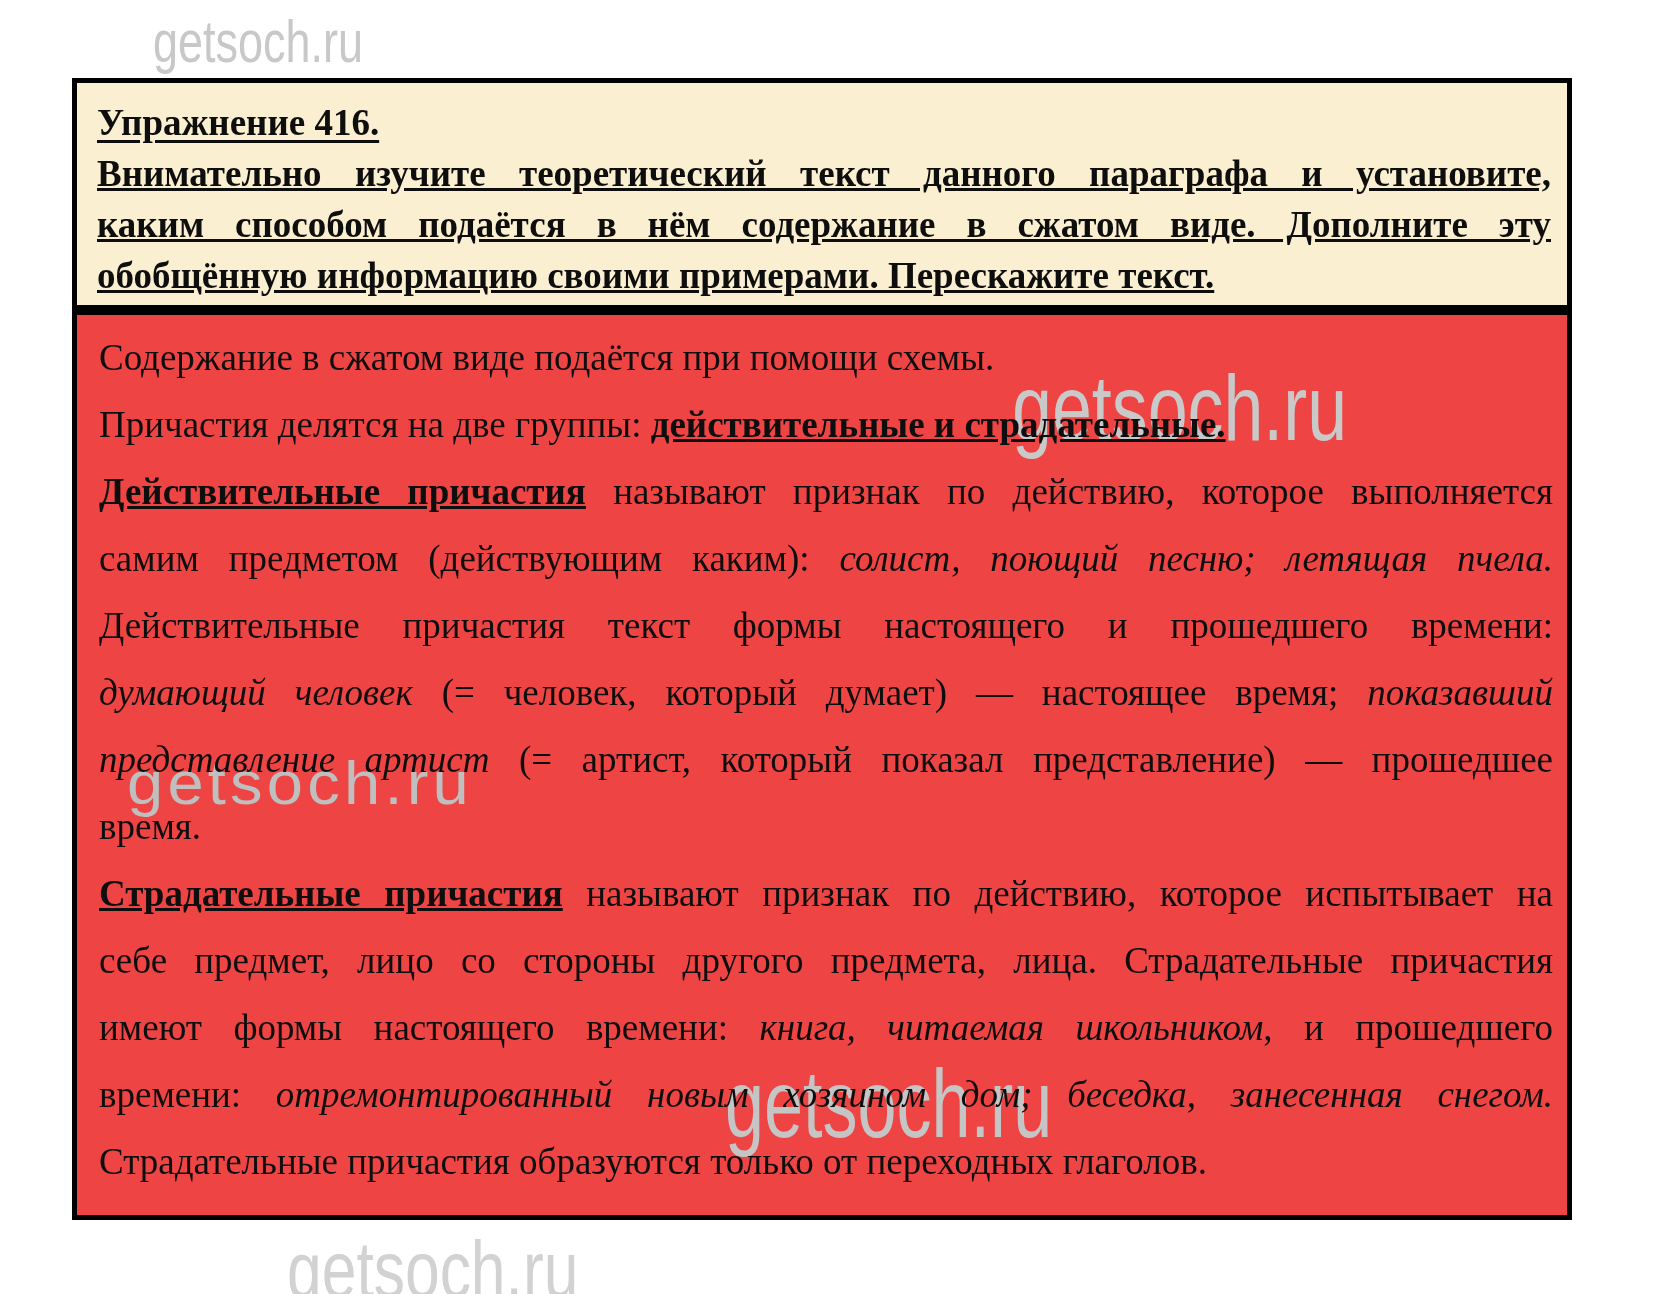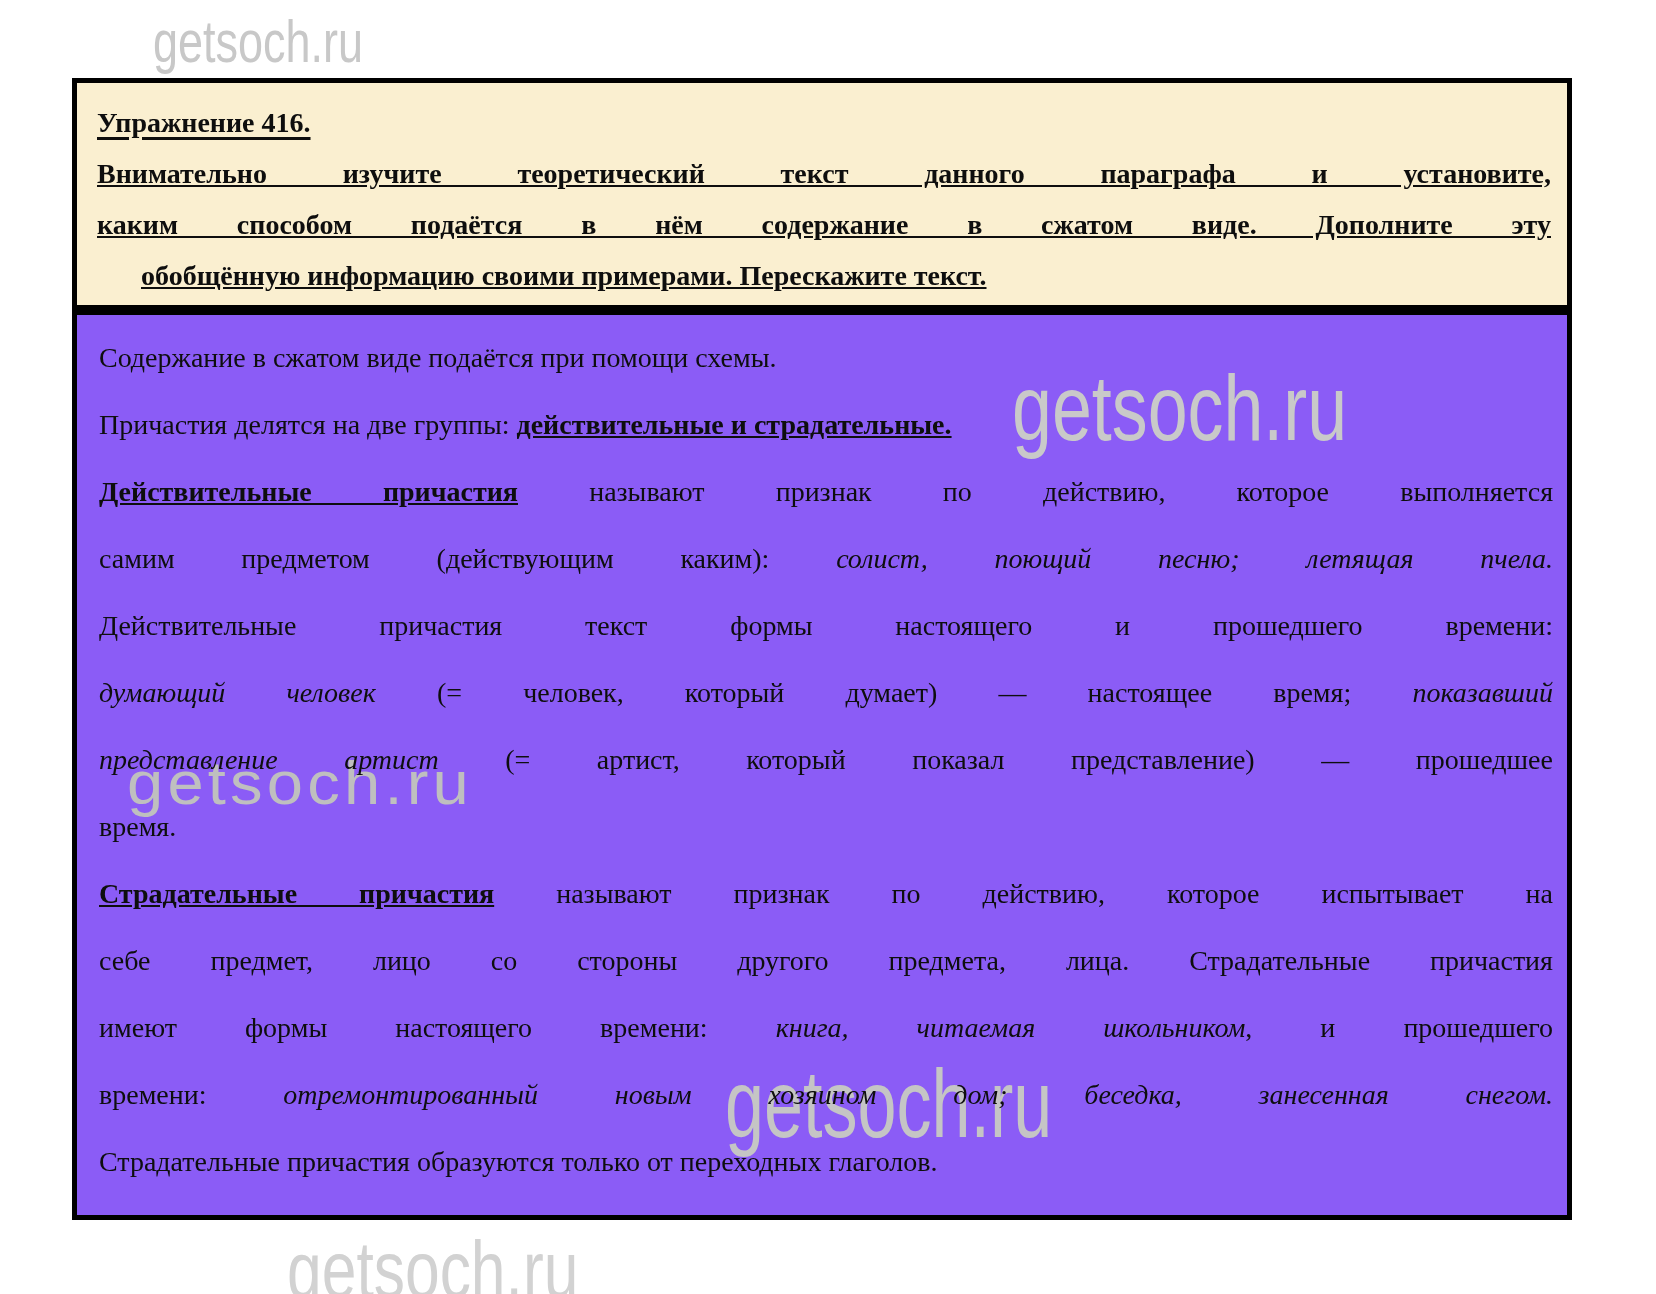--- a/index.html
+++ b/index.html
@@ -13,30 +13,30 @@
     font-family:"Liberation Serif","DejaVu Serif",serif;
     color:var(--ink);
   }
   .box{position:absolute; box-sizing:border-box; border:5px solid var(--line);}
   .header-box{
     left:72px; top:78px; width:1500px; height:232px;
     background:var(--cream); padding:14px 16px 0 20px;
   }
   .body-box{
     left:72px; top:310px; width:1500px; height:910px;
-    background:#8b5cf6; padding:9px 14px 0 22px;
+    background:#ef4444; padding:9px 14px 0 22px;
   }
-  .content{position:relative; z-index:3; font-size:28px;}
+  .content{position:relative; z-index:3; font-size:37px;}
   .header-box .content{font-weight:bold;}
   .ex-title{
     line-height:51px; text-decoration:underline;
     text-decoration-thickness:3px; text-underline-offset:5px;
   }
   .hline{line-height:51px; text-align:justify; text-align-last:justify;}
-  .hline.tlast{text-align-last:auto;margin-left:44px;}
+  .hline.tlast{text-align-last:auto;}
   .tline{line-height:67px; text-align:justify; text-align-last:justify;}
   .tline.tlast{text-align-last:auto;}
   .seg-b{font-weight:bold;text-decoration:underline;}
   .seg-i{font-style:italic;margin-top:16px;}
   .wm{
     position:absolute; z-index:2; line-height:1; white-space:nowrap;
     font-family:"Liberation Sans","DejaVu Sans",sans-serif;
     transform-origin:0 0; color:var(--wm); user-select:none;
   }
   .wm1{left:153px; top:12px;  font-size:60px; transform:scaleX(0.75); color:#c8c8c8;}

